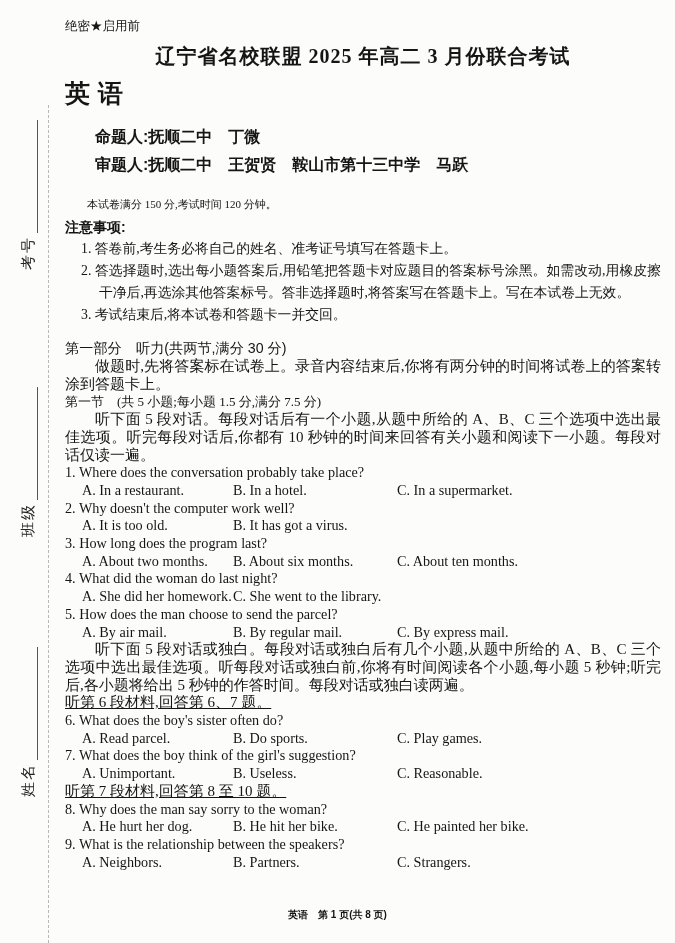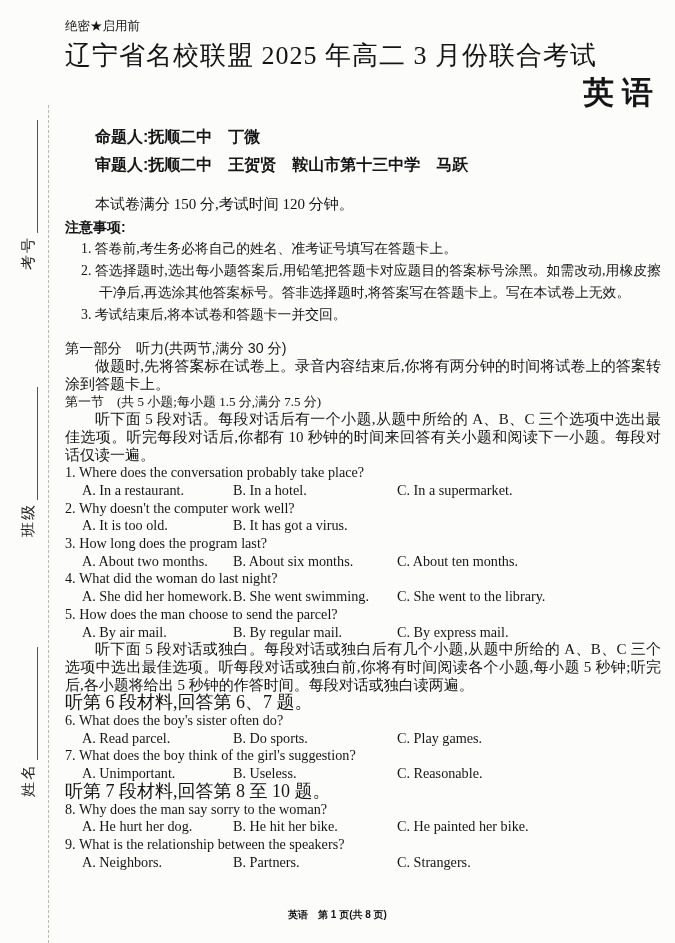--- a/index.html
+++ b/index.html
@@ -21,45 +21,45 @@
     font-family:"Liberation Serif","DejaVu Serif",serif;
   }
   .margin-label .fill{
     display:inline-block;flex:1;height:13px;margin-left:3px;
     border-bottom:1px solid #555;
   }
   
   .content{position:absolute;left:65px;top:18px;width:596px;}
   .classification{font-size:12.5px;line-height:16px;}
   .exam-title{
-    font-size:26px;font-weight:normal;line-height:34px;
+    text-align:center;font-size:20px;font-weight:bold;line-height:34px;
     margin:5px 0 0;letter-spacing:1px;
   }
   .subject-title{
-    text-align:right;font-size:31px;font-weight:bold;line-height:34px;
+    text-align:left;font-size:25px;font-weight:bold;line-height:34px;
     margin:3px 0 0;letter-spacing:8px;
     font-family:"Liberation Sans","DejaVu Sans",sans-serif;
   }
   .persons{margin:13px 0 0 30px;font-weight:bold;font-size:16px;line-height:28px;
     font-family:"Liberation Sans","DejaVu Sans",sans-serif;}
-  .exam-info{font-size:15px;line-height:20px;margin-top:15px;text-indent:2em;font-family:Liberation Serif, serif;}
+  .exam-info{font-size:11px;line-height:20px;margin-top:15px;text-indent:2em;font-family:Liberation Serif, serif;}
   .notice-title{font-weight:bold;font-size:14px;line-height:22px;margin-top:2px;
     font-family:"Liberation Sans","DejaVu Sans",sans-serif;}
   .notices{margin:0;padding:0;list-style:none;}
   .notices li{
     font-size:13.8px;line-height:22px;text-align:justify;
     padding-left:34px;text-indent:-18px;
   }
   .part-heading{
     font-weight:normal;font-size:14.2px;line-height:20px;margin-top:12px;
     font-family:"Liberation Sans","DejaVu Sans",sans-serif;
   }
   p.body-cn{margin:0;font-size:15px;line-height:17.7px;text-align:justify;text-indent:2em;}
   .section-heading{font-size:13px;line-height:17.7px;}
-  .material-note{font-size:18px;line-height:17.7px;}
+  .material-note{font-size:15px;line-height:17.7px;text-decoration:underline;}
   .q-text{font-size:14.2px;line-height:17.7px;}
   .q-opts{
     display:grid;grid-template-columns:151px 164px 1fr;
     padding-left:17px;font-size:14.2px;line-height:17.7px;
   }
   .page-footer{
     position:absolute;left:0;right:0;bottom:21px;text-align:center;
     font-weight:bold;font-size:10px;
     font-family:"Liberation Sans","DejaVu Sans",sans-serif;
   }
@@ -136,21 +136,20 @@
           <span>A. About two months.</span>
           <span>B. About six months.</span>
           <span>C. About ten months.</span>
         </div>
       </div>
 
       <div class="q">
         <div class="q-text"><span>4.</span> <span>What did the woman do last night?</span></div>
         <div class="q-opts">
           <span>A. She did her homework.</span>
-          <span>B. She went swimming.</span>
           <span>C. She went to the library.</span>
         </div>
       </div>
 
       <div class="q">
         <div class="q-text"><span>5.</span> <span>How does the man choose to send the parcel?</span></div>
         <div class="q-opts">
           <span>A. By air mail.</span>
           <span>B. By regular mail.</span>
           <span>C. By express mail.</span>

